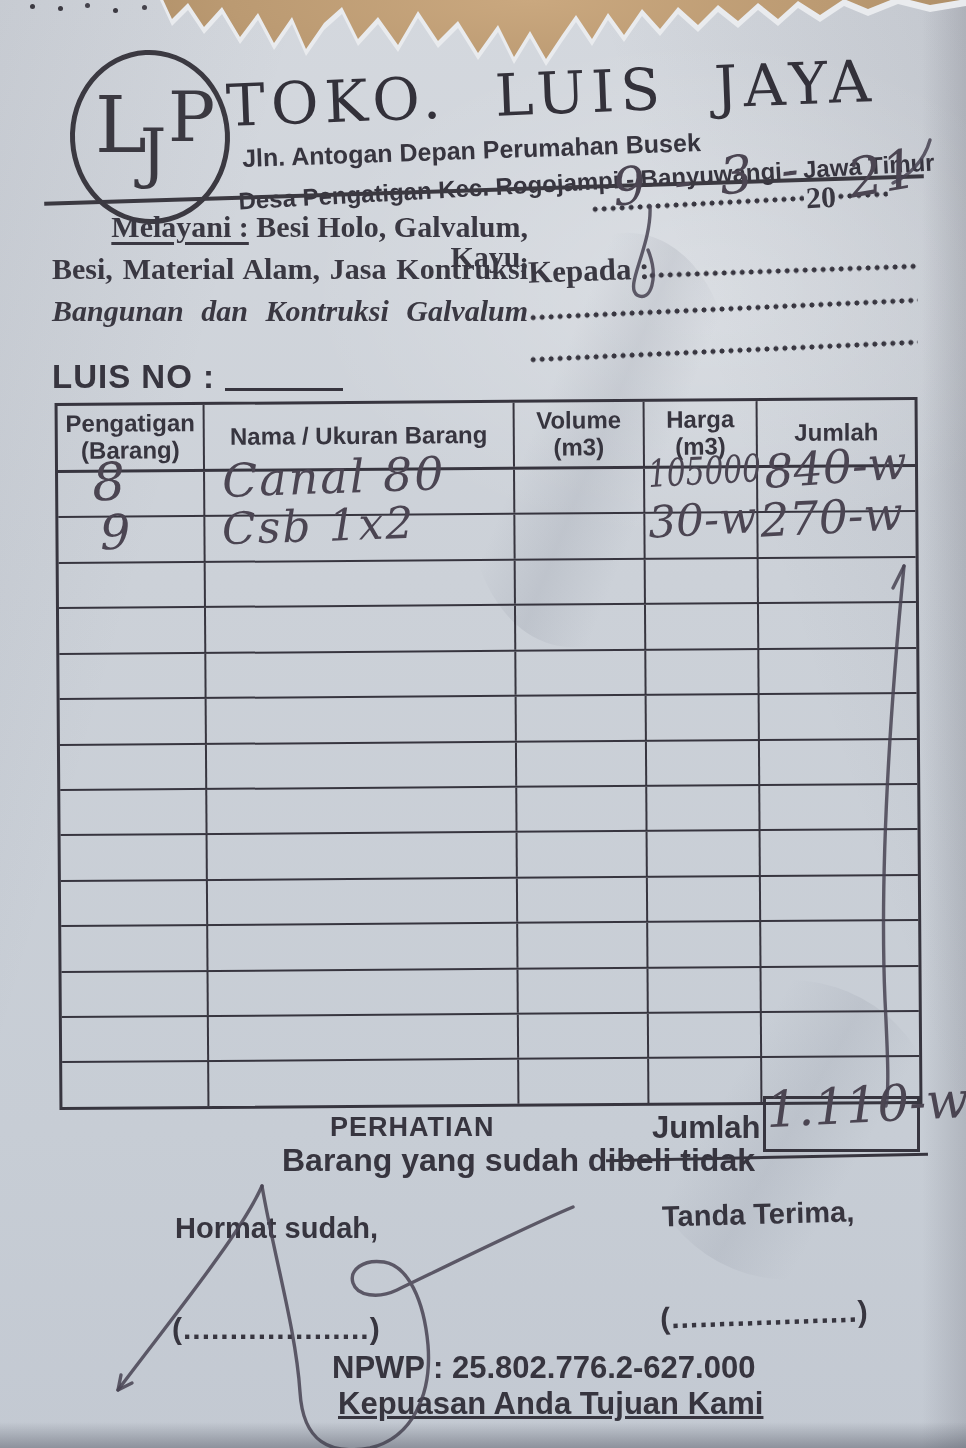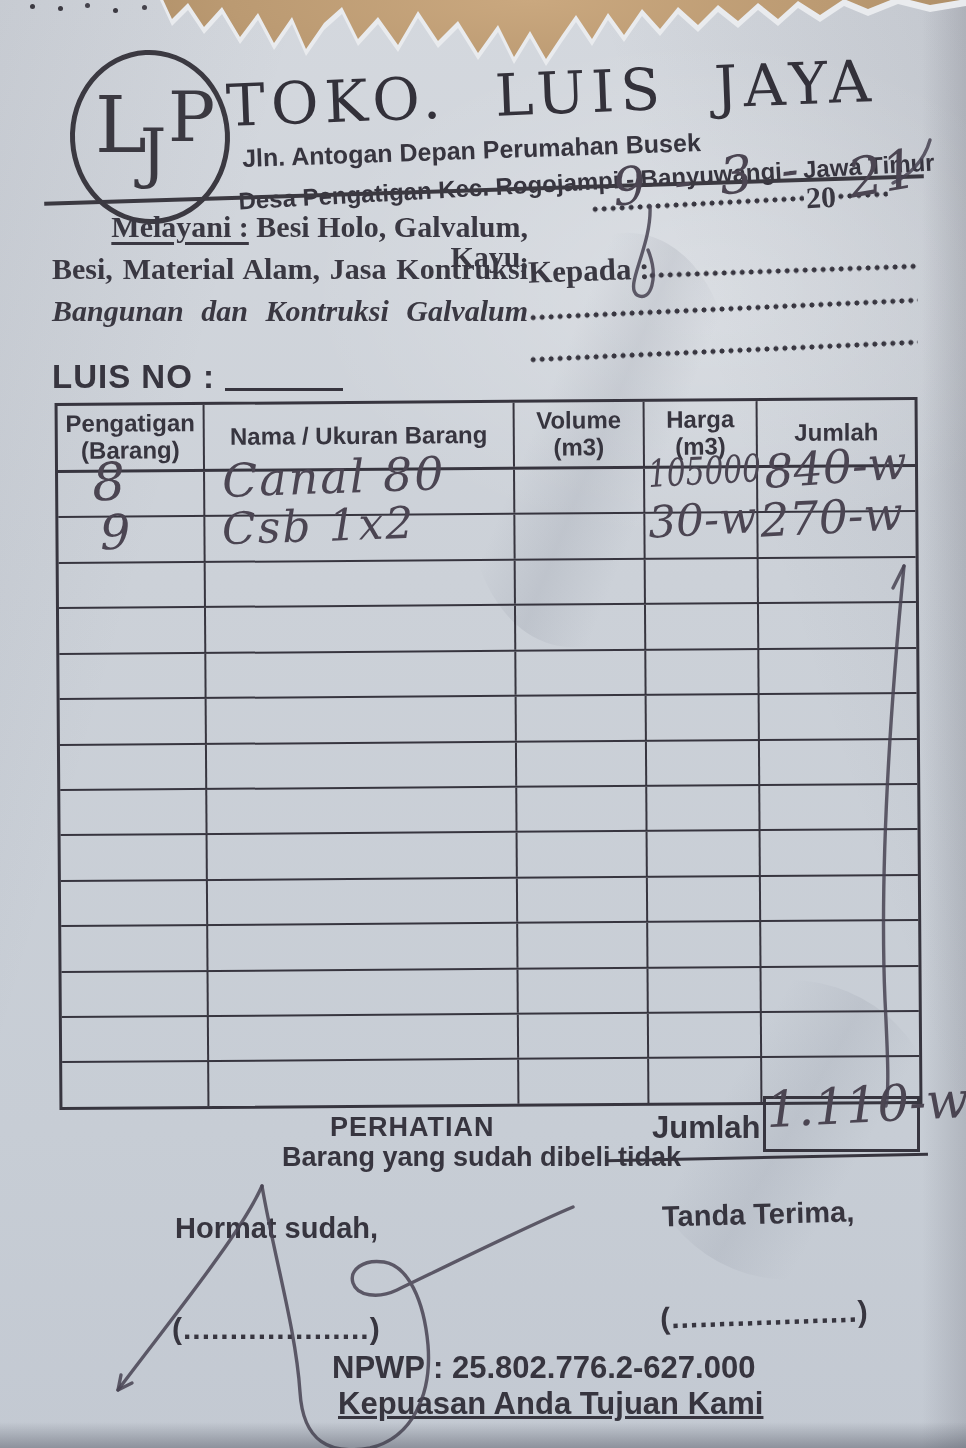--- a/index.html
+++ b/index.html
@@ -98,21 +98,21 @@
   .h-name1{left:222px;top:450px;font-size:46px;letter-spacing:2px;transform:rotate(-2deg);}
   .h-harga1{left:648px;top:452px;font-size:38px;transform:rotate(-3deg) scaleX(.78);transform-origin:left;}
   .h-jumlah1{left:764px;top:440px;font-size:46px;transform:rotate(-4deg);}
   .h-qty2{left:100px;top:504px;font-size:48px;transform:rotate(-2deg);}
   .h-name2{left:222px;top:500px;font-size:44px;letter-spacing:2px;transform:rotate(-2deg);}
   .h-harga2{left:648px;top:494px;font-size:44px;transform:rotate(-3deg);}
   .h-jumlah2{left:760px;top:490px;font-size:46px;transform:rotate(-3deg);}
   .h-total{left:766px;top:1076px;font-size:50px;transform:rotate(-3deg);}
 
   .perhatian{left:330px;top:1112px;font-size:27px;letter-spacing:1px;}
-  .notice1{left:282px;top:1142px;font-size:27px;}
+  .notice1{left:282px;top:1142px;font-size:32px;}
   .notice2{left:294px;top:1174px;font-size:27px;}
   .total-label{left:652px;top:1110px;font-size:31px;}
   .total-box{left:763px;top:1096px;width:157px;height:56px;border:3px solid var(--ink,#37353f);box-sizing:border-box;}
   .total-underline{left:606px;top:1156px;width:322px;height:3px;background:var(--ink,#37353f);transform:rotate(-1.2deg);}
 
   .hormat{left:175px;top:1212px;font-size:29px;}
   .tanda{left:662px;top:1198px;font-size:29px;transform:rotate(-1.5deg);}
   .paren-left{left:172px;top:1312px;font-size:30px;letter-spacing:1px;}
   .paren-right{left:660px;top:1298px;font-size:30px;letter-spacing:1px;transform:rotate(-2deg);}
   .npwp{left:332px;top:1350px;font-size:31px;}

